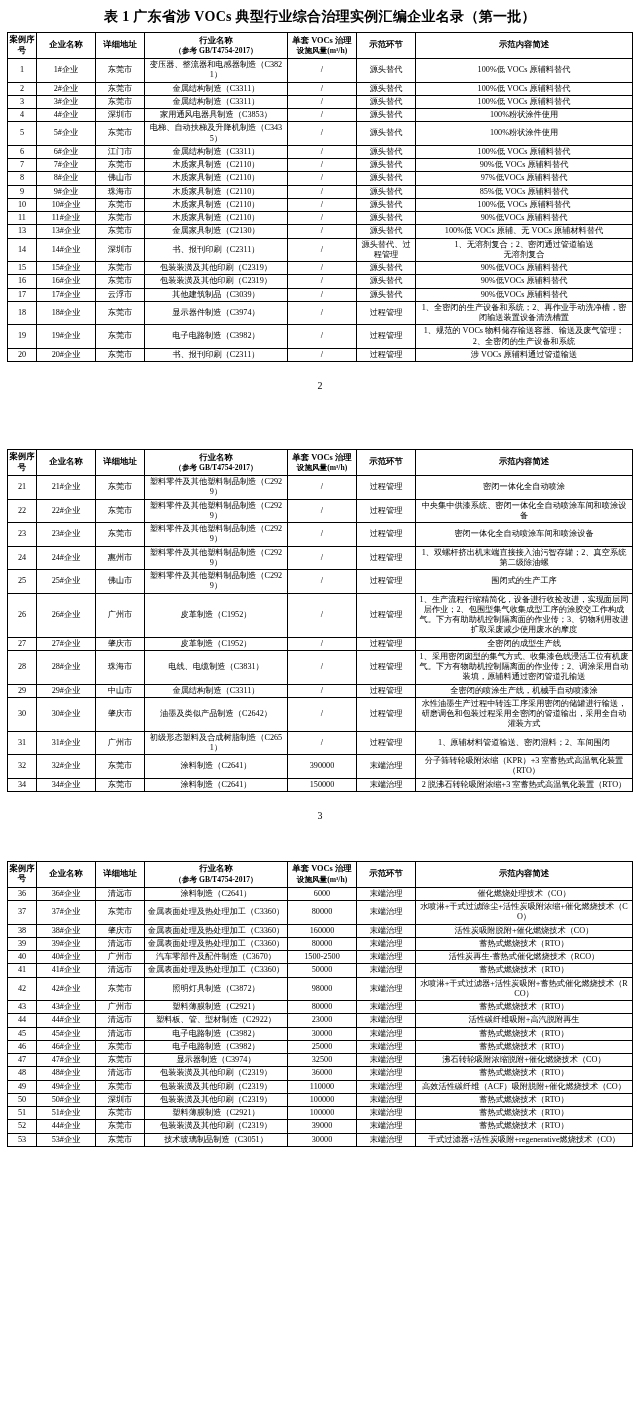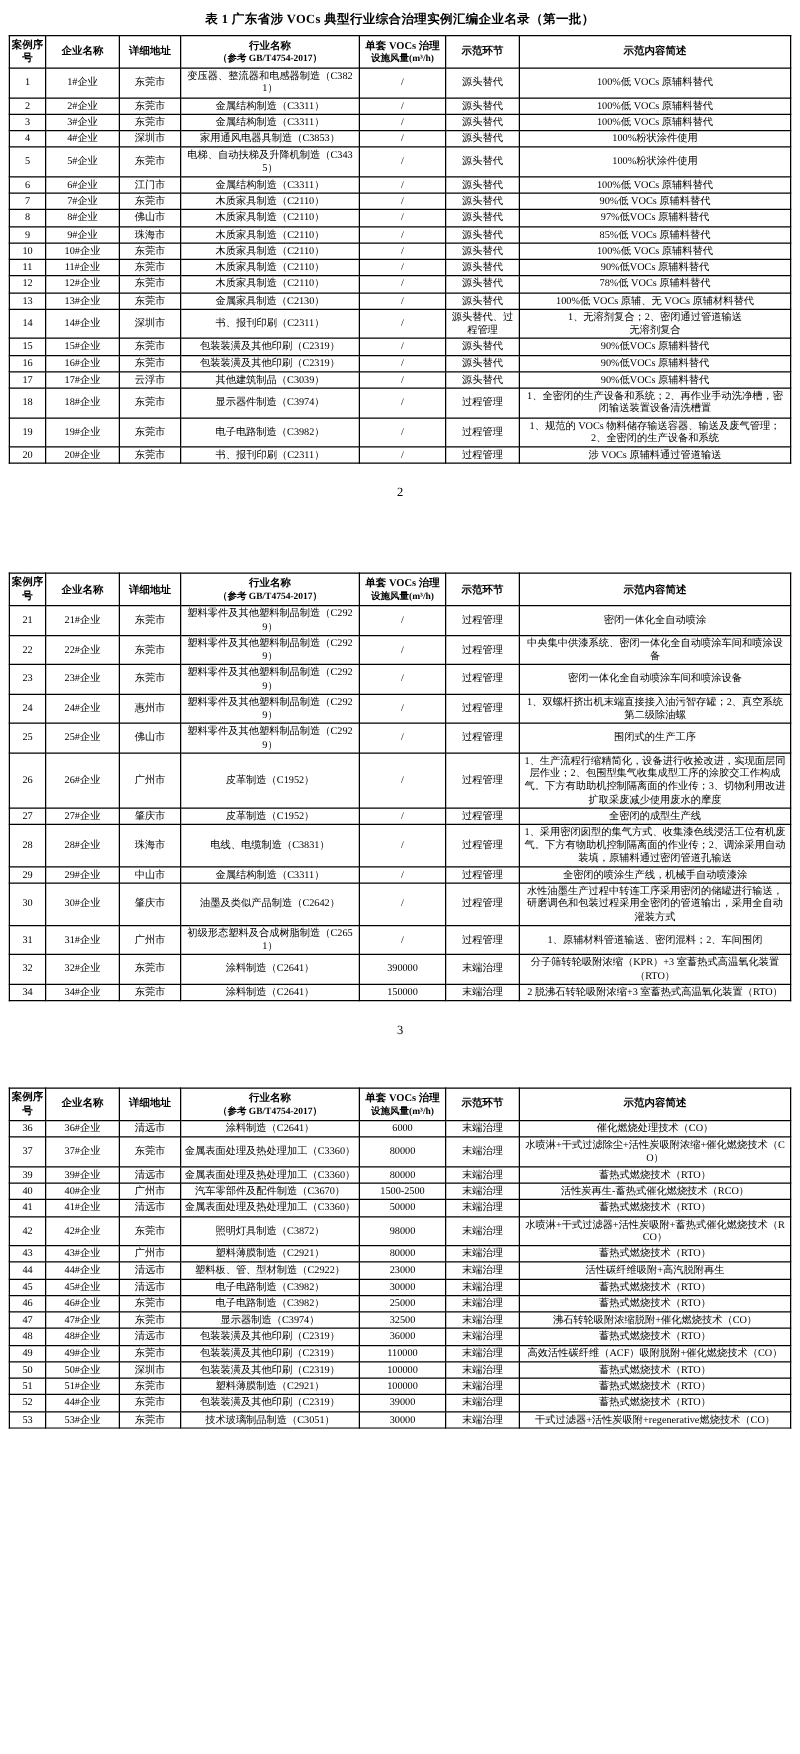--- a/index.html
+++ b/index.html
@@ -11,21 +11,21 @@
     width: 640px;
     font-family: "Liberation Serif", "DejaVu Serif", serif;
     color: #000;
   }
   .page {
     width: 640px;
     box-sizing: border-box;
   }
   .doc-title {
     text-align: center;
-    font-size: 10px;
+    font-size: 14px;
     font-weight: bold;
     padding: 8px 0 6px 0;
     letter-spacing: 0.3px;
   }
   table.tbl {
     border-collapse: collapse;
     width: 604px;
     margin: 0 auto;
     table-layout: fixed;
   }
@@ -186,29 +186,20 @@
         <tr>
           <td class="col-no">11</td>
           <td class="col-name">11#企业</td>
           <td class="col-addr">东莞市</td>
           <td class="col-ind">木质家具制造（C2110）</td>
           <td class="col-vol">/</td>
           <td class="col-link">源头替代</td>
           <td class="col-desc desc-cell">90%低VOCs 原辅料替代</td>
         </tr>
         <tr>
-          <td class="col-no">12</td>
-          <td class="col-name">12#企业</td>
-          <td class="col-addr">东莞市</td>
-          <td class="col-ind">木质家具制造（C2110）</td>
-          <td class="col-vol">/</td>
-          <td class="col-link">源头替代</td>
-          <td class="col-desc desc-cell">78%低 VOCs 原辅料替代</td>
-        </tr>
-        <tr>
           <td class="col-no">13</td>
           <td class="col-name">13#企业</td>
           <td class="col-addr">东莞市</td>
           <td class="col-ind">金属家具制造（C2130）</td>
           <td class="col-vol">/</td>
           <td class="col-link">源头替代</td>
           <td class="col-desc desc-cell">100%低 VOCs 原辅、无 VOCs 原辅材料替代</td>
         </tr>
         <tr>
           <td class="col-no">14</td>
@@ -454,20 +445,29 @@
         <tr>
           <td class="col-no">37</td>
           <td class="col-name">37#企业</td>
           <td class="col-addr">东莞市</td>
           <td class="col-ind">金属表面处理及热处理加工（C3360）</td>
           <td class="col-vol">80000</td>
           <td class="col-link">末端治理</td>
           <td class="col-desc desc-cell">水喷淋+干式过滤除尘+活性炭吸附浓缩+催化燃烧技术（CO）</td>
         </tr>
         <tr>
+          <td class="col-no">38</td>
+          <td class="col-name">38#企业</td>
+          <td class="col-addr">肇庆市</td>
+          <td class="col-ind">金属表面处理及热处理加工（C3360）</td>
+          <td class="col-vol">160000</td>
+          <td class="col-link">末端治理</td>
+          <td class="col-desc desc-cell">活性炭吸附脱附+催化燃烧技术（CO）</td>
+        </tr>
+        <tr>
           <td class="col-no">39</td>
           <td class="col-name">39#企业</td>
           <td class="col-addr">清远市</td>
           <td class="col-ind">金属表面处理及热处理加工（C3360）</td>
           <td class="col-vol">80000</td>
           <td class="col-link">末端治理</td>
           <td class="col-desc desc-cell">蓄热式燃烧技术（RTO）</td>
         </tr>
         <tr>
           <td class="col-no">40</td>

